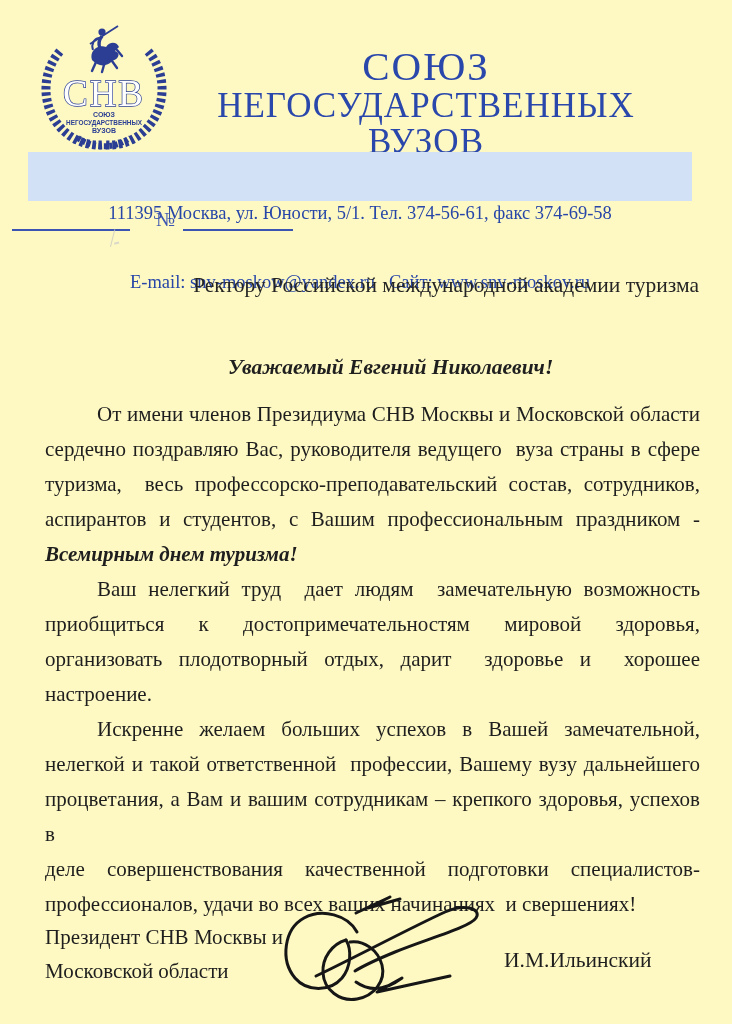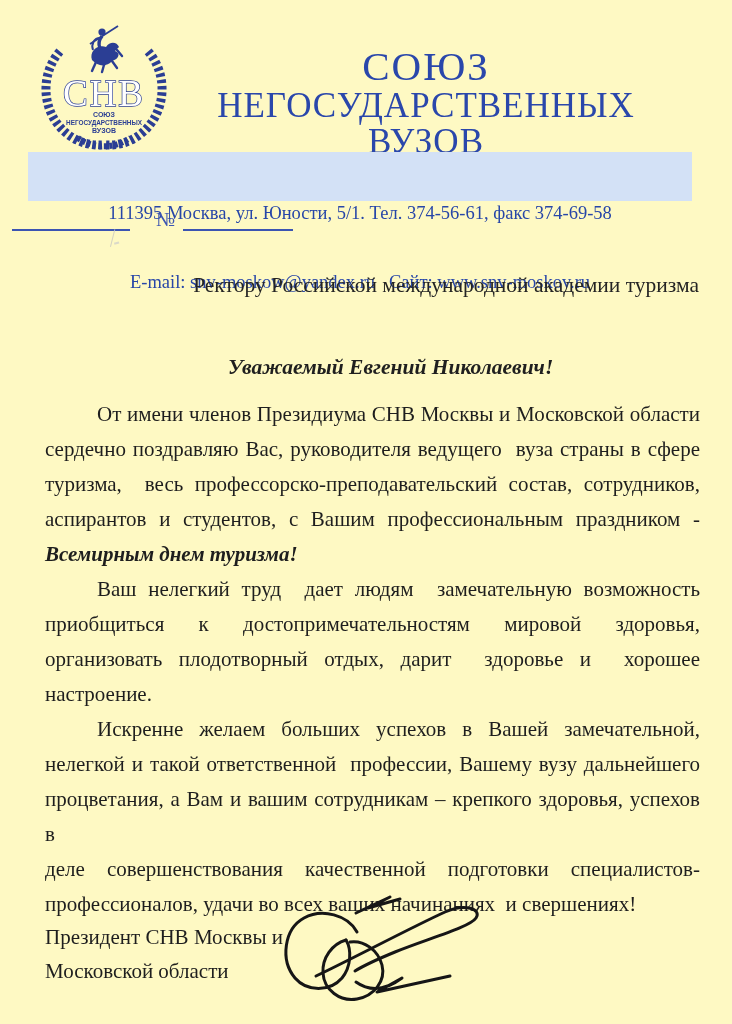--- a/index.html
+++ b/index.html
@@ -146,14 +146,15 @@
       <path d="M 86,60 C 72,64 62,78 63,93 C 64,110 80,122 97,119 C 114,116 126,101 122,85 C 118,70 104,60 90,62"></path>
 
       <path d="M 56,96 C 90,80 150,48 185,32 C 205,23 222,29 216,38 C 210,47 170,58 135,72 C 118,79 103,86 95,91"></path>
 
       <path d="M 96,33 L 130,17 L 108,28 L 140,19"></path>
 
       <path d="M 96,102 C 110,112 126,110 142,98 L 117,112 L 190,96"></path>
     </g>
   </svg>
 
+  <div class="sig-name">И.М.Ильинский</div>
 
 </div>
 
 </body></html>

